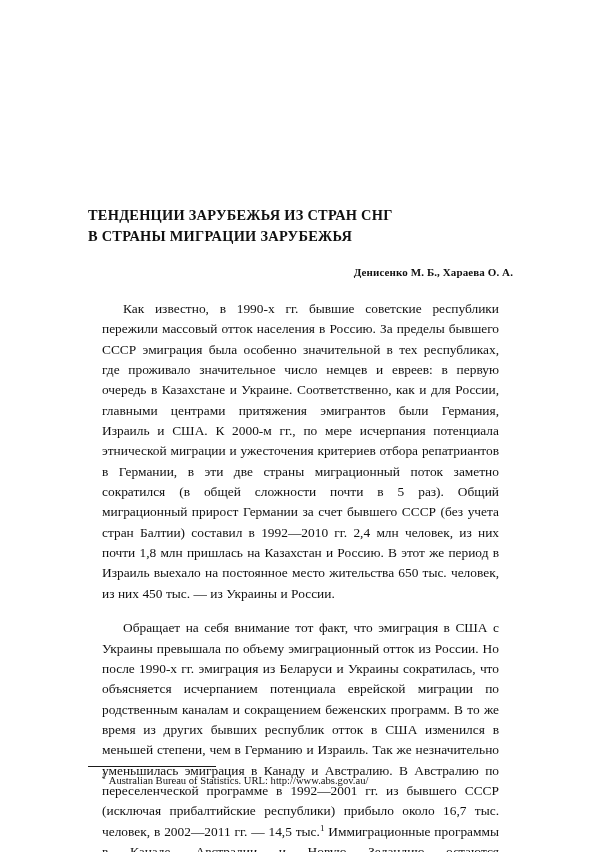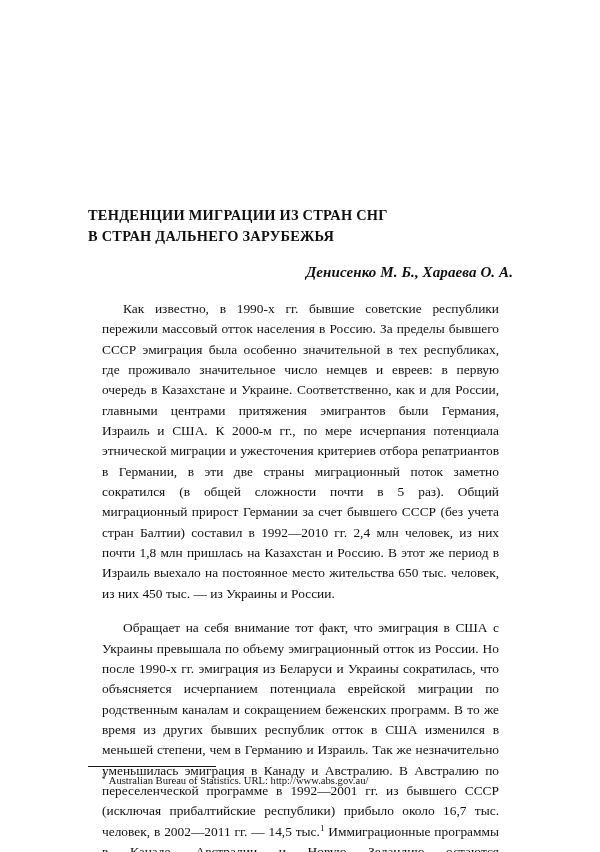--- a/index.html
+++ b/index.html
@@ -41,23 +41,22 @@
     letter-spacing: 0.25px;
     line-height: 20.5px;
     text-transform: none;
     white-space: nowrap;
   }
 
   
   .authors {
     margin-top: 18px;
     text-align: right;
-    font-size: 15px;
+    font-size: 11px;
     font-weight: bold;
-    font-style: italic;
     line-height: 17px;
     letter-spacing: 0.1px;
   }
 
   
   .body-text {
     margin-top: 18px;
   }
   .para {
     margin: 14px;
@@ -107,22 +106,22 @@
   }
 </style>
 </head>
 <body>
 
 <div class="page">
 
   <div class="content">
 
     <div class="title-block">
-      <div class="title-line">ТЕНДЕНЦИИ МИГРАЦИИ ИЗ СТРАН СНГ</div>
-      <div class="title-line">В СТРАН ДАЛЬНЕГО ЗАРУБЕЖЬЯ</div>
+      <div class="title-line">ТЕНДЕНЦИИ ЗАРУБЕЖЬЯ ИЗ СТРАН СНГ</div>
+      <div class="title-line">В СТРАНЫ МИГРАЦИИ ЗАРУБЕЖЬЯ</div>
     </div>
 
     <div class="authors">Денисенко М. Б., Хараева О. А.</div>
 
     <div class="body-text">
 
       <p class="para">Как известно, в 1990-х гг. бывшие советские республики пережили массовый отток населения в Россию. За пределы бывшего СССР эмиграция была особенно значительной в тех республиках, где проживало значительное число немцев и евреев: в первую очередь в Казахстане и Украине. Соответственно, как и для России, главными центрами притяжения эмигрантов были Германия, Израиль и США. К 2000-м гг., по мере исчерпания потенциала этнической миграции и ужесточения критериев отбора репатриантов в Германии, в эти две страны миграционный поток заметно сократился (в общей сложности почти в 5 раз). Общий миграционный прирост Германии за счет бывшего СССР (без учета стран Балтии) составил в 1992—2010 гг. 2,4 млн человек, из них почти 1,8 млн пришлась на Казахстан и Россию. В этот же период в Израиль выехало на постоянное место жительства 650 тыс. человек, из них 450 тыс. — из Украины и России.</p>
 
       <p class="para"><span>Обращает на себя внимание тот факт, что эмиграция в США с Украины превышала по объему эмиграционный отток из России. Но после 1990-х гг. эмиграция из Беларуси и Украины сократилась, что объясняется исчерпанием потенциала еврейской миграции по родственным каналам и сокращением беженских программ. В то же время из других бывших республик отток в США изменился в меньшей степени, чем в Германию и Израиль. Так же незначительно уменьшилась эмиграция в Канаду и Австралию. В Австралию по переселенческой программе в 1992—2001 гг. из бывшего СССР (исключая прибалтийские республики) прибыло около 16,7 тыс. человек, в 2002—2011 гг. — 14,5 тыс.</span><span class="fn-ref">1</span><span> Иммиграционные программы в Канаде, Австралии и Новую Зеландию остаются привлекательными для квалифицированных специалистов, ученых и спортсменов, прежде всего из России, Украины и Беларуси. Отток из стран СНГ на постоянное место жительства в страны Евросоюза (за ис-</span></p>
 

